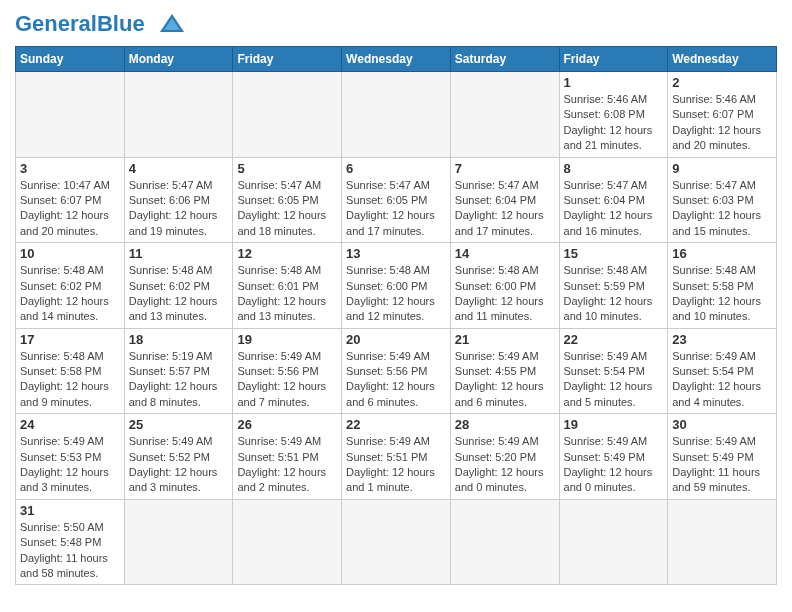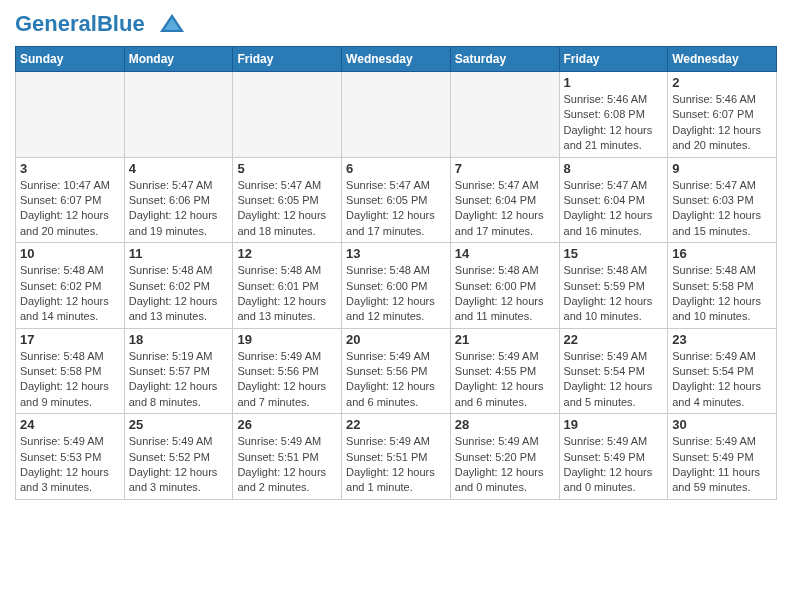--- a/index.html
+++ b/index.html
@@ -348,15 +348,30 @@
 and 0 minutes.</div>
           </td>
           <td>
             <span class="day-number">30</span>
             <div class="day-info">Sunrise: 5:49 AM
 Sunset: 5:49 PM
 Daylight: 11 hours
 and 59 minutes.</div>
           </td>
         </tr>
+        <tr class="last-row">
+          <td>
+            <span class="day-number">31</span>
+            <div class="day-info">Sunrise: 5:50 AM
+Sunset: 5:48 PM
+Daylight: 11 hours
+and 58 minutes.</div>
+          </td>
+          <td class="empty"></td>
+          <td class="empty"></td>
+          <td class="empty"></td>
+          <td class="empty"></td>
+          <td class="empty"></td>
+          <td class="empty"></td>
+        </tr>
       </tbody>
   </table>
 </div>
 
 </body></html>

